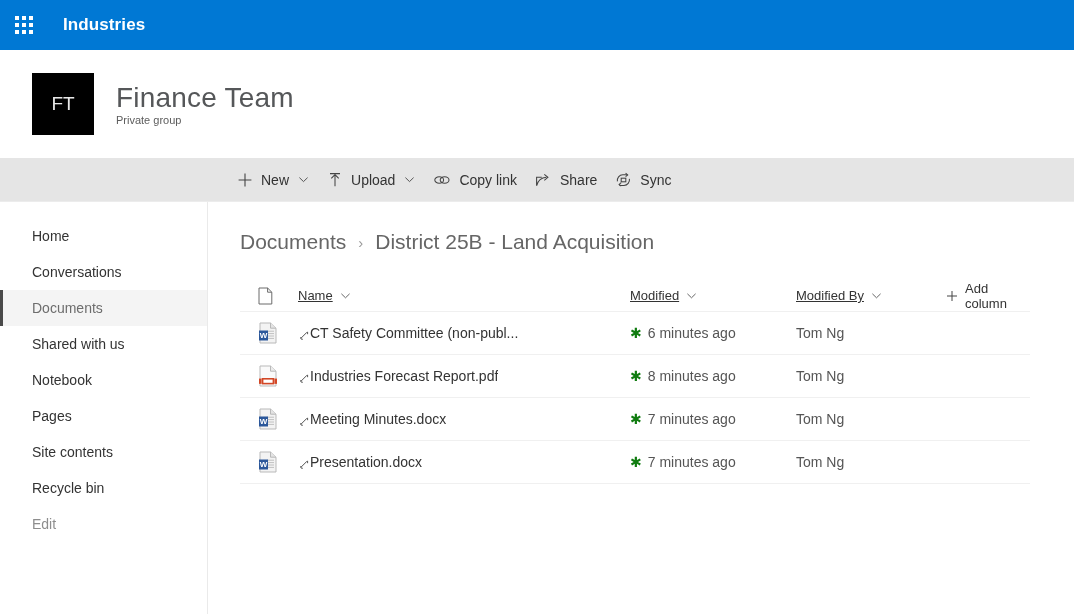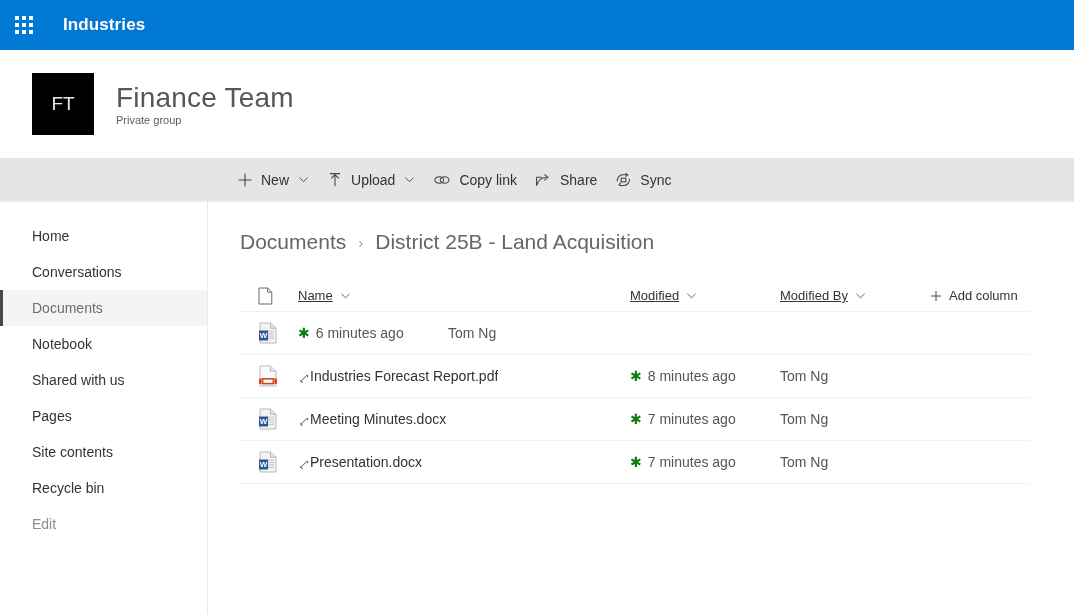--- a/index.html
+++ b/index.html
@@ -167,21 +167,21 @@
   .row.file {
     height: 43px;
     font-size: 14px;
     color: #333333;
     cursor: pointer;
   }
 
   .c-icon { width: 58px; flex: 0 0 58px; display: flex; align-items: center; padding-left: 18px; }
   .c-name { width: 332px; flex: 0 0 332px; display: flex; align-items: center; }
   .c-mod  { width: 150px; flex: 0 0 150px; display: flex; align-items: center; }
-  .c-by   { width: 150px; flex: 0 0 150px; display: flex; align-items: center; color: #555555; }
+  .c-by   { width: 150px; flex: 0 0 150px; display: flex; align-items: center; color: #555555; margin-left: 16px; }
   .c-add  { flex: 1 1 auto; display: flex; align-items: center; justify-content: flex-start; }
 
   .hdr-label { display: flex; align-items: center; cursor: pointer; color: #333; text-decoration: underline; }
   .hdr-label .chev { margin-left: 7px; display: flex; align-items: center; }
   .add-column {
     display: flex; align-items: center;
     color: #333333; cursor: pointer; font-size: 13px;
   }
   .add-column .plus { margin-right: 7px; display: flex; align-items: center; }
 
@@ -292,24 +292,24 @@
     <div class="nav-item">
       <span>Home</span>
     </div>
     <div class="nav-item">
       <span>Conversations</span>
     </div>
     <div class="nav-item selected">
       <span>Documents</span>
     </div>
     <div class="nav-item">
+      <span>Shared with us</span>
+    </div>
+    <div class="nav-item">
       <span>Notebook</span>
-    </div>
-    <div class="nav-item">
-      <span>Shared with us</span>
     </div>
     <div class="nav-item">
       <span>Pages</span>
     </div>
     <div class="nav-item">
       <span>Site contents</span>
     </div>
     <div class="nav-item">
       <span>Recycle bin</span>
     </div>
@@ -379,20 +379,30 @@
 
       <div class="row file">
         <div class="c-icon">
           <svg width="20" height="22" viewBox="0 0 20 22">
             <path d="M2 1h10.5L18 6.2V21H2z" fill="#f3f3f3" stroke="#b9b9b9" stroke-width="1"></path>
             <path d="M12.5 1v5.2H18" fill="#e4e4e4" stroke="#b9b9b9" stroke-width="1"></path>
             <path d="M9 9.2h7M9 11.6h7M9 14h7M9 16.4h7" stroke="#c0c0c0" stroke-width="1"></path>
             <rect x="1" y="8.5" width="9" height="10" fill="#2b579a"></rect>
             <text x="5.5" y="16" font-family="'Liberation Sans',sans-serif" font-size="8" font-weight="bold" fill="#ffffff" text-anchor="middle">W</text>
           </svg>
+        </div>
+        <div class="c-name">
+          <span class="newmark">
+            <svg width="11" height="11" viewBox="0 0 11 11">
+              <path d="M9 1.2L3.2 7" stroke="#555" stroke-width="1" fill="none"></path>
+              <path d="M2.6 6.2l.4 1.8 1.8.3" stroke="#555" stroke-width="1" fill="none"></path>
+              <path d="M9.6 0.8v2.4" stroke="#555" stroke-width="1" fill="none"></path>
+            </svg>
+          </span>
+          <span class="fname">CT Safety Committee (non-publ...</span>
         </div>
         <div class="c-mod">
           <span class="mod-star">✱</span>
           <span class="mod-text">6 minutes ago</span>
         </div>
         <div class="c-by">
           <span>Tom Ng</span>
         </div>
         <div class="c-add"></div>
       </div>

